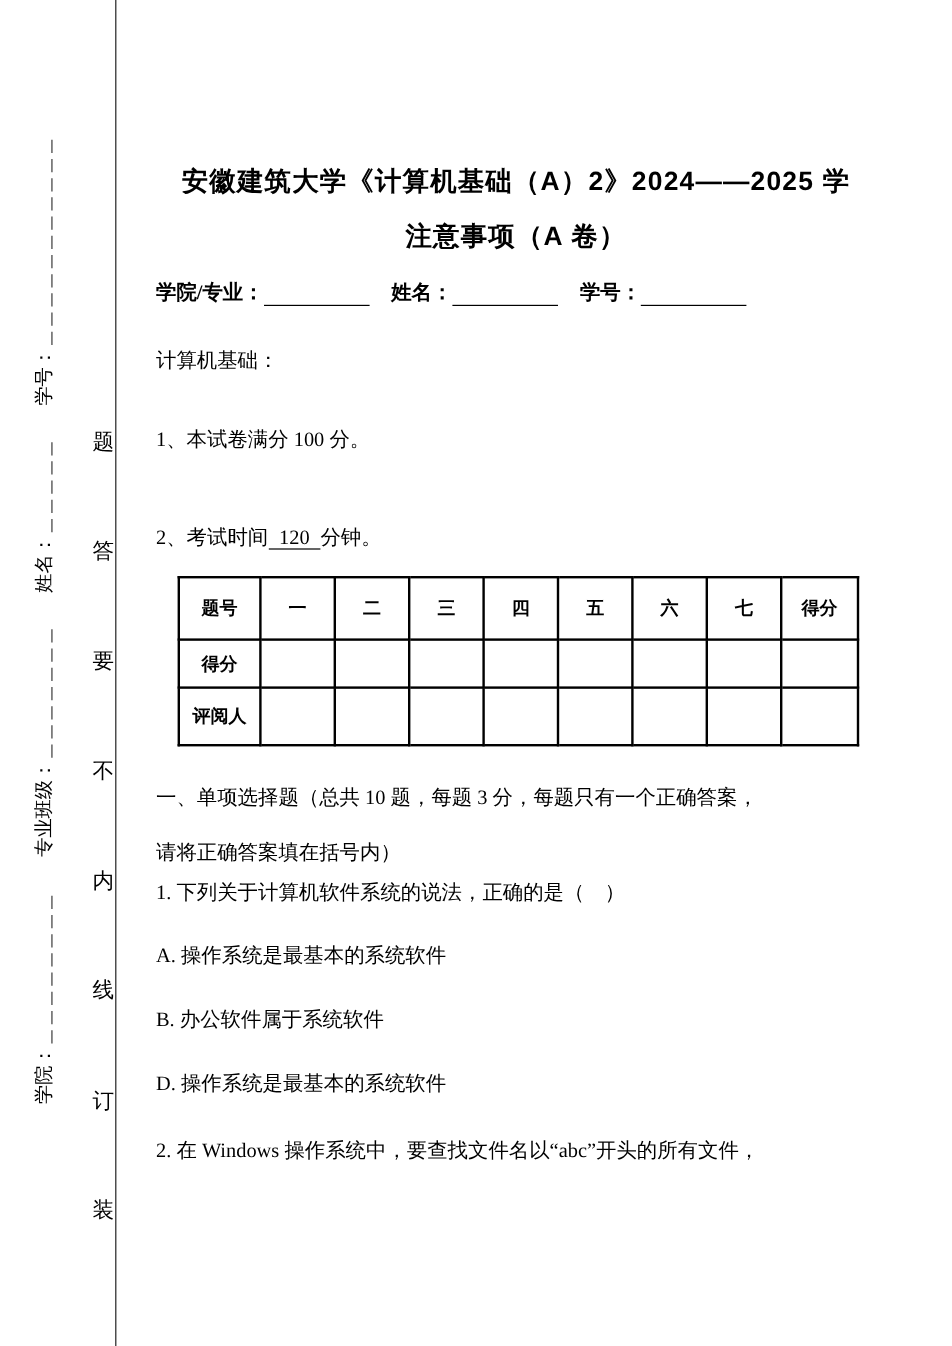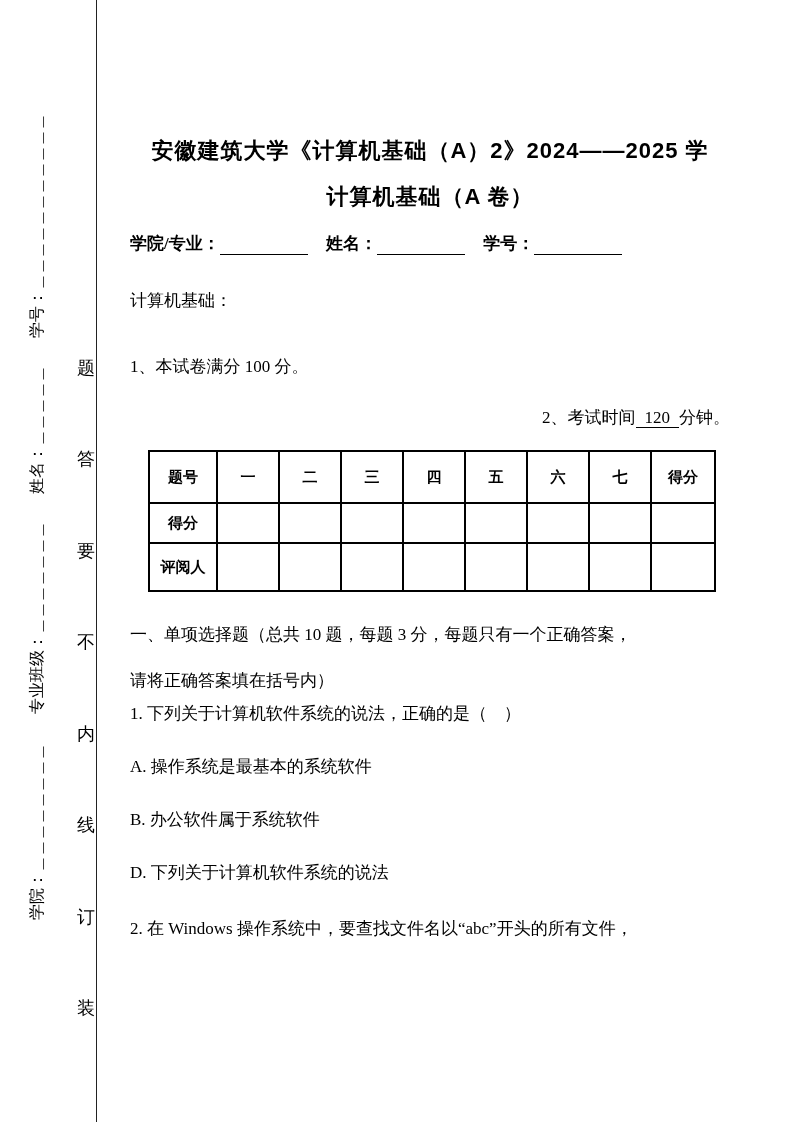--- a/index.html
+++ b/index.html
@@ -38,21 +38,21 @@
   }
   .info-line .blank {
     display:inline-block; width:88px; height:18px; border-bottom:1.5px solid #000;
     vertical-align:bottom; margin-right:14px;
   }
   .info-line .blank:last-child { margin-right:0; }
 
   .p { line-height:20px; white-space:nowrap; }
   .notice { margin-top:36px; }
   .note-1 { margin-top:46px; }
-  .note-2 { margin-top:31px;text-align:right; }
+  .note-2 { margin-top:61px; }
   .u-blank { border-bottom:1.5px solid #000; padding:0 9px; }
 
   .score-table { margin-top:22px; margin-left:18px; border-collapse:collapse; font-size:15px; }
   .score-table td { border:2px solid #000; text-align:center; vertical-align:middle; }
   .score-table .c0 { width:68px; } .score-table .cm { width:62px; } .score-table .c8 { width:64px; }
   .score-table .rh td { height:52px; }
   .score-table .r1 td { height:40px; }
   .score-table .r2 td { height:48px; }
   .score-table .lbl, .score-table .rh td { font-weight:bold; font-family:"Liberation Sans", sans-serif; font-size:15px; }
 
@@ -94,21 +94,21 @@
     <span>内</span>
     <span>线</span>
     <span>订</span>
     <span>装</span>
   </div>
 
   <div class="main">
 
     <div class="title">
       <div>安徽建筑大学《计算机基础（A）2》2024——2025 学</div>
-      <div>计算机基础（A 卷）</div>
+      <div>注意事项（A 卷）</div>
     </div>
 
     <div class="info-line">
       <span>学院/专业：</span><span class="blank"></span>
       <span>姓名：</span><span class="blank"></span>
       <span>学号：</span><span class="blank"></span>
     </div>
 
     <div class="p notice">计算机基础：</div>
     <div class="p note-1">1、本试卷满分 100 分。</div>
@@ -155,19 +155,19 @@
       </table>
 
     <div class="section-heading">
       <div>一、单项选择题（总共 10 题，每题 3 分，每题只有一个正确答案，</div>
       <div>请将正确答案填在括号内）</div>
     </div>
 
     <div class="p q1">1. 下列关于计算机软件系统的说法，正确的是（　）</div>
     <div class="p opt">A. 操作系统是最基本的系统软件</div>
     <div class="p opt">B. 办公软件属于系统软件</div>
-    <div class="p opt">D. 下列关于计算机软件系统的说法</div>
+    <div class="p opt">D. 操作系统是最基本的系统软件</div>
     <div class="p q2">2. 在 Windows 操作系统中，要查找文件名以“abc”开头的所有文件，</div>
 
   </div>
 
 
 </div>
 
 </body></html>

